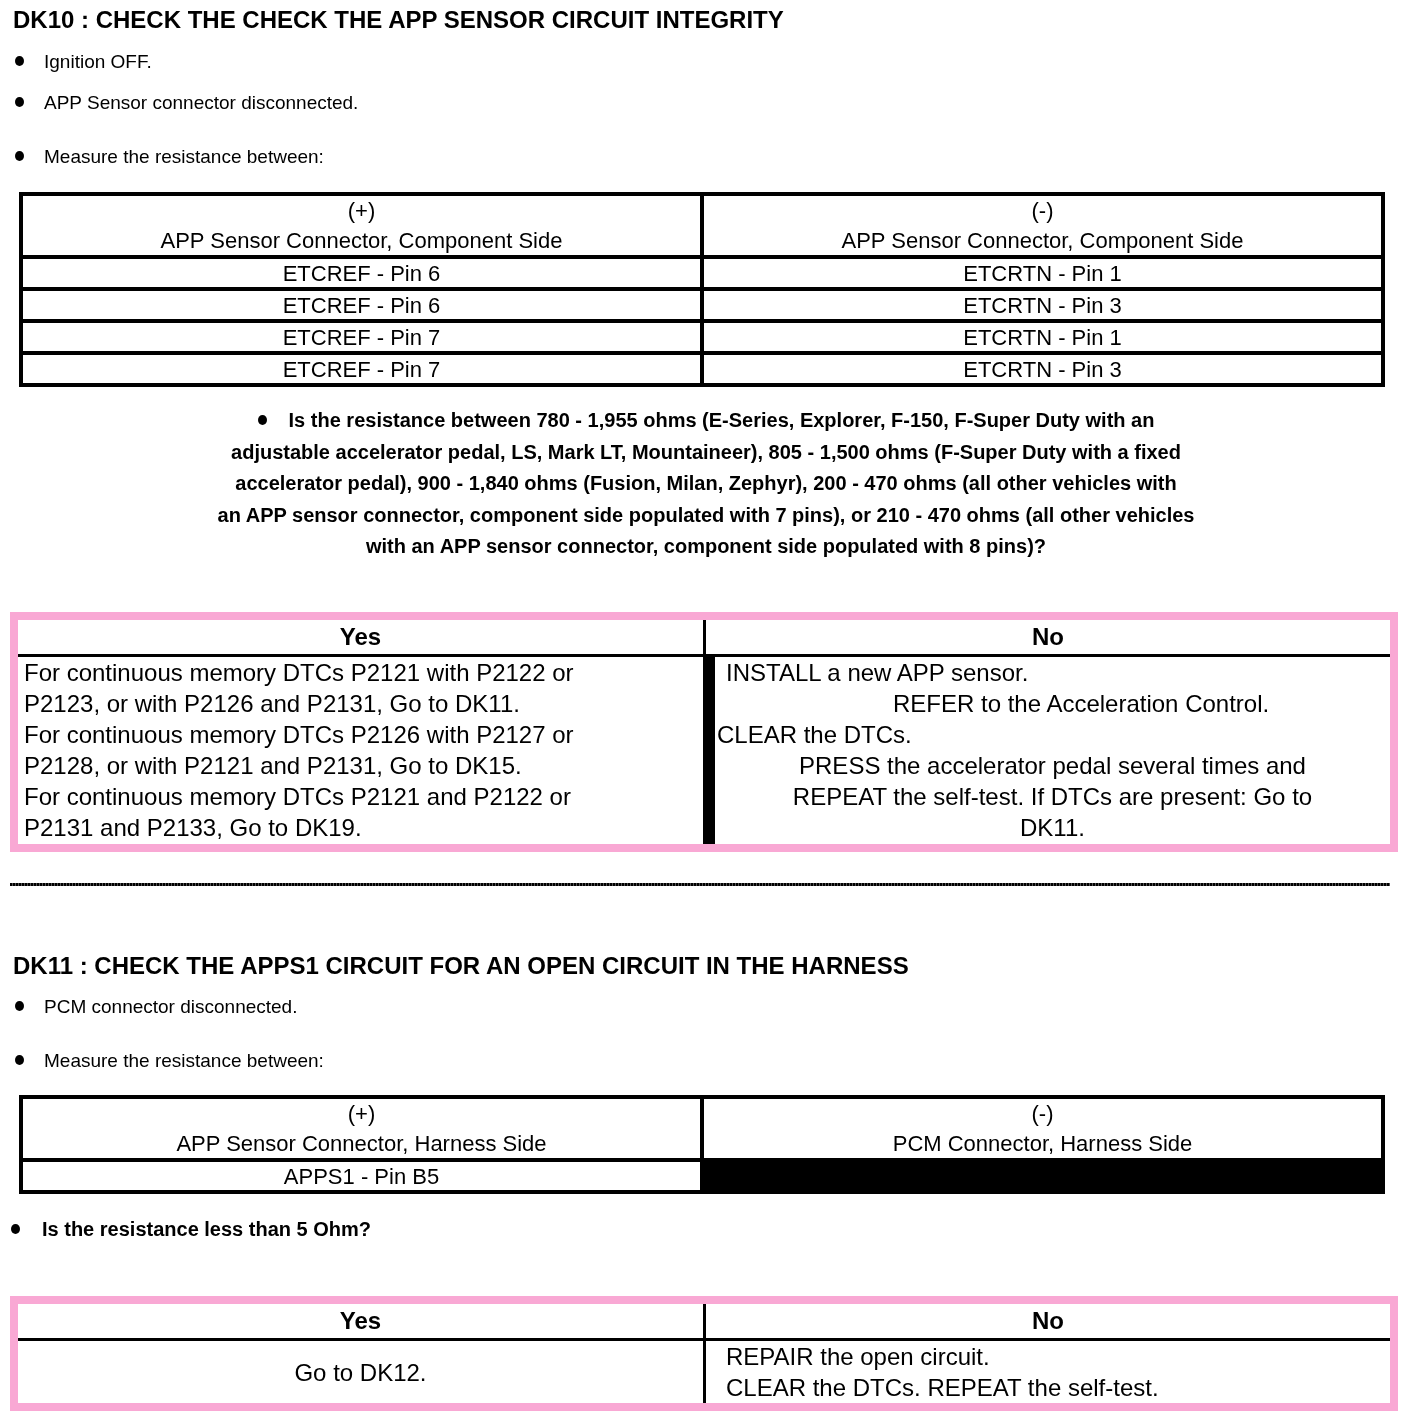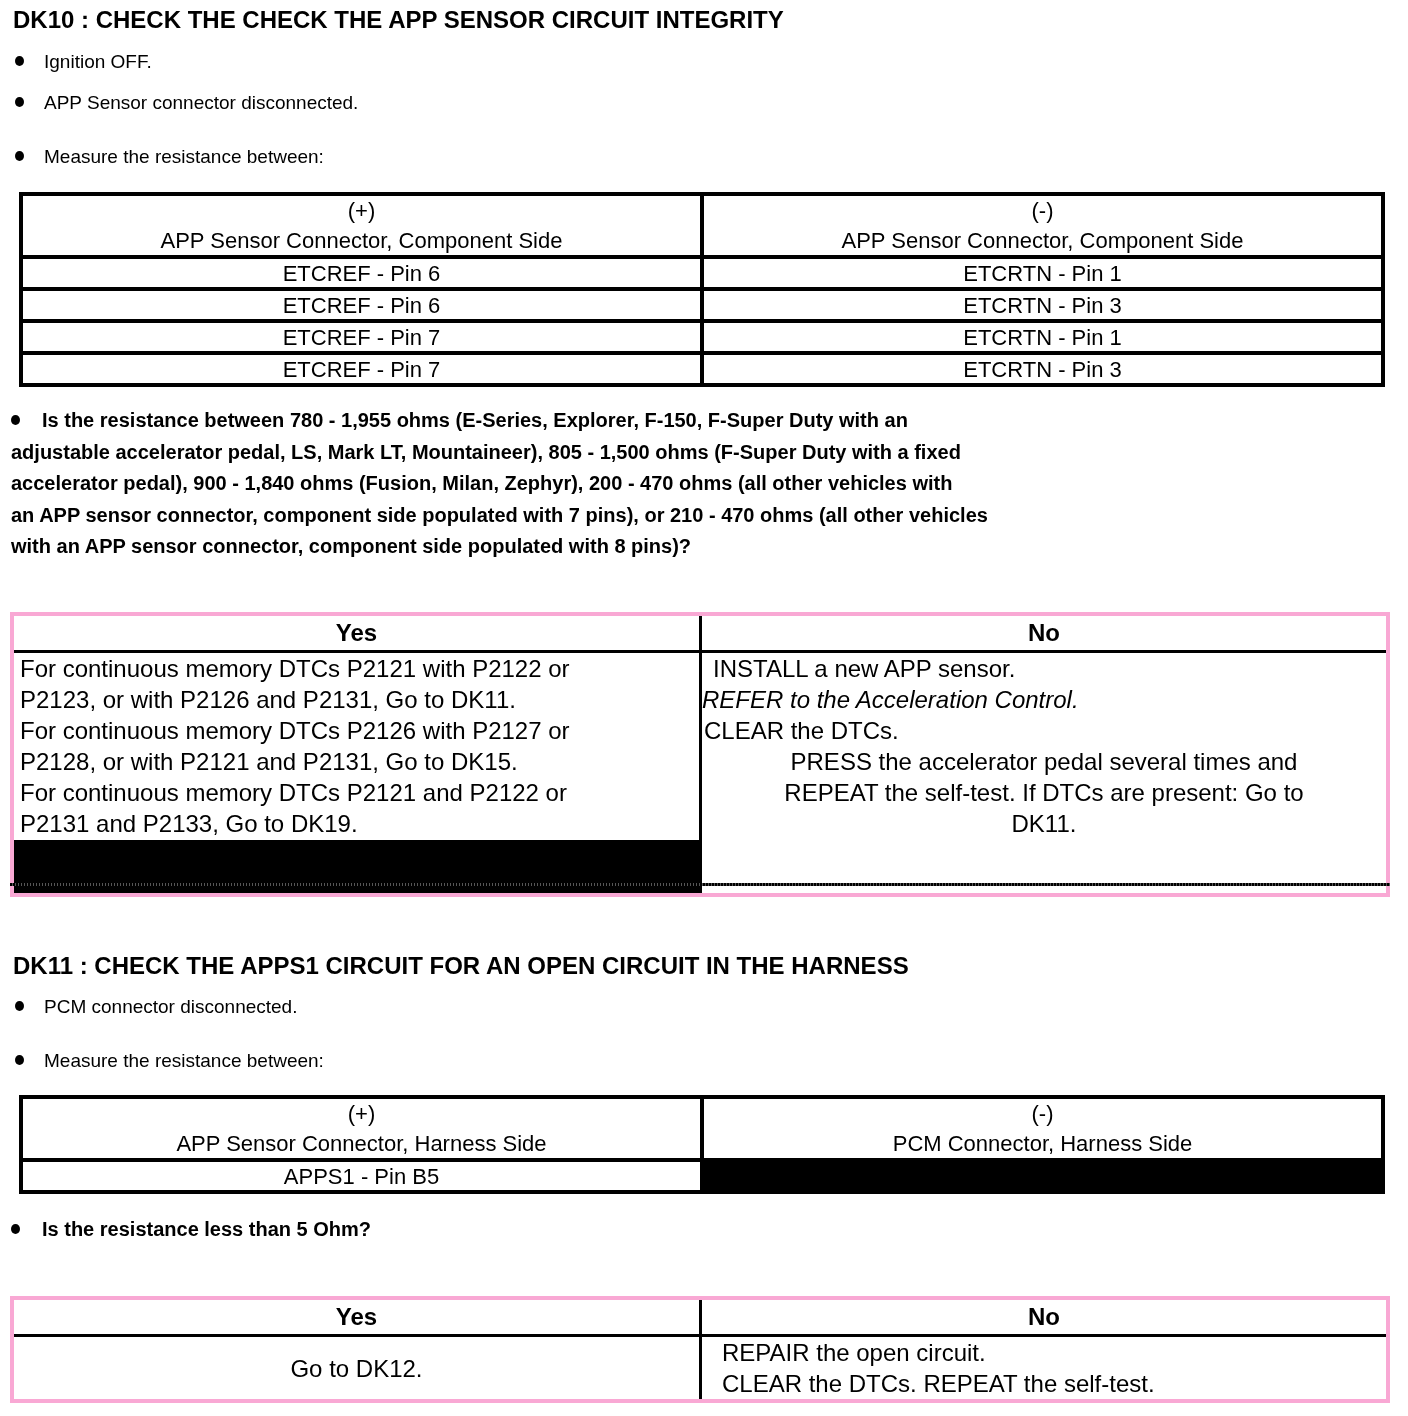--- a/index.html
+++ b/index.html
@@ -1,33 +1,33 @@
 <!DOCTYPE html>
 <html><head>
 <meta charset="utf-8">
 <style>
   html, body { margin: 0; padding: 0; background: #ffffff; }
   body {
     width: 1408px; height: 1416px; position: relative; overflow: hidden;
     font-family: "Liberation Sans", sans-serif; color: #000;
   }
-  .abs { position: absolute; }
+  .abs { position: absolute; text-align: center; }
   .heading { font-weight: bold; font-size: 24px; line-height: 28px; white-space: nowrap; }
   .bullet { font-size: 19px; line-height: 30px; white-space: nowrap; }
   .bullet .dot { display: inline-block; width: 9px; height: 10px; border-radius: 50%; background: #000; margin-right: 20px; vertical-align: middle; position: relative; top: -2px; }
   .q { font-weight: bold; font-size: 20px; line-height: 31.5px; }
   .q .dot { display: inline-block; width: 9px; height: 10px; border-radius: 50%; background: #000; margin-right: 22px; vertical-align: middle; position: relative; top: -2px; }
 
   
   .mtable { position: absolute; border: 4px solid #000; background: #000; display: grid; grid-template-columns: 677px 677px; column-gap: 4px; row-gap: 4px; }
   .mcell { background: #fff; text-align: center; font-size: 22px; line-height: 29px; display: flex; flex-direction: column; justify-content: center; }
   .mcell.head { line-height: 30px; }
 
   
-  .yntable { position: absolute; border: 4px solid #f9a8d4; background: #000; display: grid; grid-template-columns: 685px 684px; column-gap: 3px; row-gap: 3px; }
+  .yntable { position: absolute; border: 8px solid #f9a8d4; background: #000; display: grid; grid-template-columns: 685px 684px; column-gap: 3px; row-gap: 3px; }
   .yncell { background: #fff; font-size: 24px; line-height: 31px; }
   .yncell.head { font-weight: bold; text-align: center; height: 34px; line-height: 34px; }
 
   .divider { position: absolute; left: 10px; width: 1380px; height: 3px; background: repeating-linear-gradient(90deg, #000 0 2px, #555 2px 3px); }
 </style>
 </head>
 <body>
 
 <div class="abs heading" style="left:13px; top:6px;">DK10 : CHECK THE CHECK THE APP SENSOR CIRCUIT INTEGRITY</div>
 
@@ -66,23 +66,23 @@
   <div class="yncell head">Yes</div>
   <div class="yncell head">No</div>
   <div class="yncell" style="height:187px; padding-left:6px;">
     <div>For continuous memory DTCs P2121 with P2122 or</div>
     <div>P2123, or with P2126 and P2131, Go to DK11.</div>
     <div>For continuous memory DTCs P2126 with P2127 or</div>
     <div>P2128, or with P2121 and P2131, Go to DK15.</div>
     <div>For continuous memory DTCs P2121 and P2122 or</div>
     <div>P2131 and P2133, Go to DK19.</div>
   </div>
-  <div class="yncell" style="height:240px; position:relative;">
+  <div class="yncell" style="height:187px; position:relative;margin-left:9px;">
     <div style="padding-left:11px;">INSTALL a new APP sensor.</div>
-    <div style="font-style:italic;">REFER to the  Acceleration Control.</div>
+    <div style="padding-left:178px;">REFER to the  Acceleration Control.</div>
     <div style="padding-left:2px;">CLEAR the DTCs.</div>
     <div style="text-align:center;">PRESS the accelerator pedal several times and</div>
     <div style="text-align:center;">REPEAT the self-test. If DTCs are present: Go to</div>
     <div style="text-align:center;">DK11.</div>
   </div>
 </div>
 
 <div class="divider" style="top:883px;"></div>
 
 <div class="abs heading" style="left:13px; top:952px;">DK11 : CHECK THE APPS1 CIRCUIT FOR AN OPEN CIRCUIT IN THE HARNESS</div>

